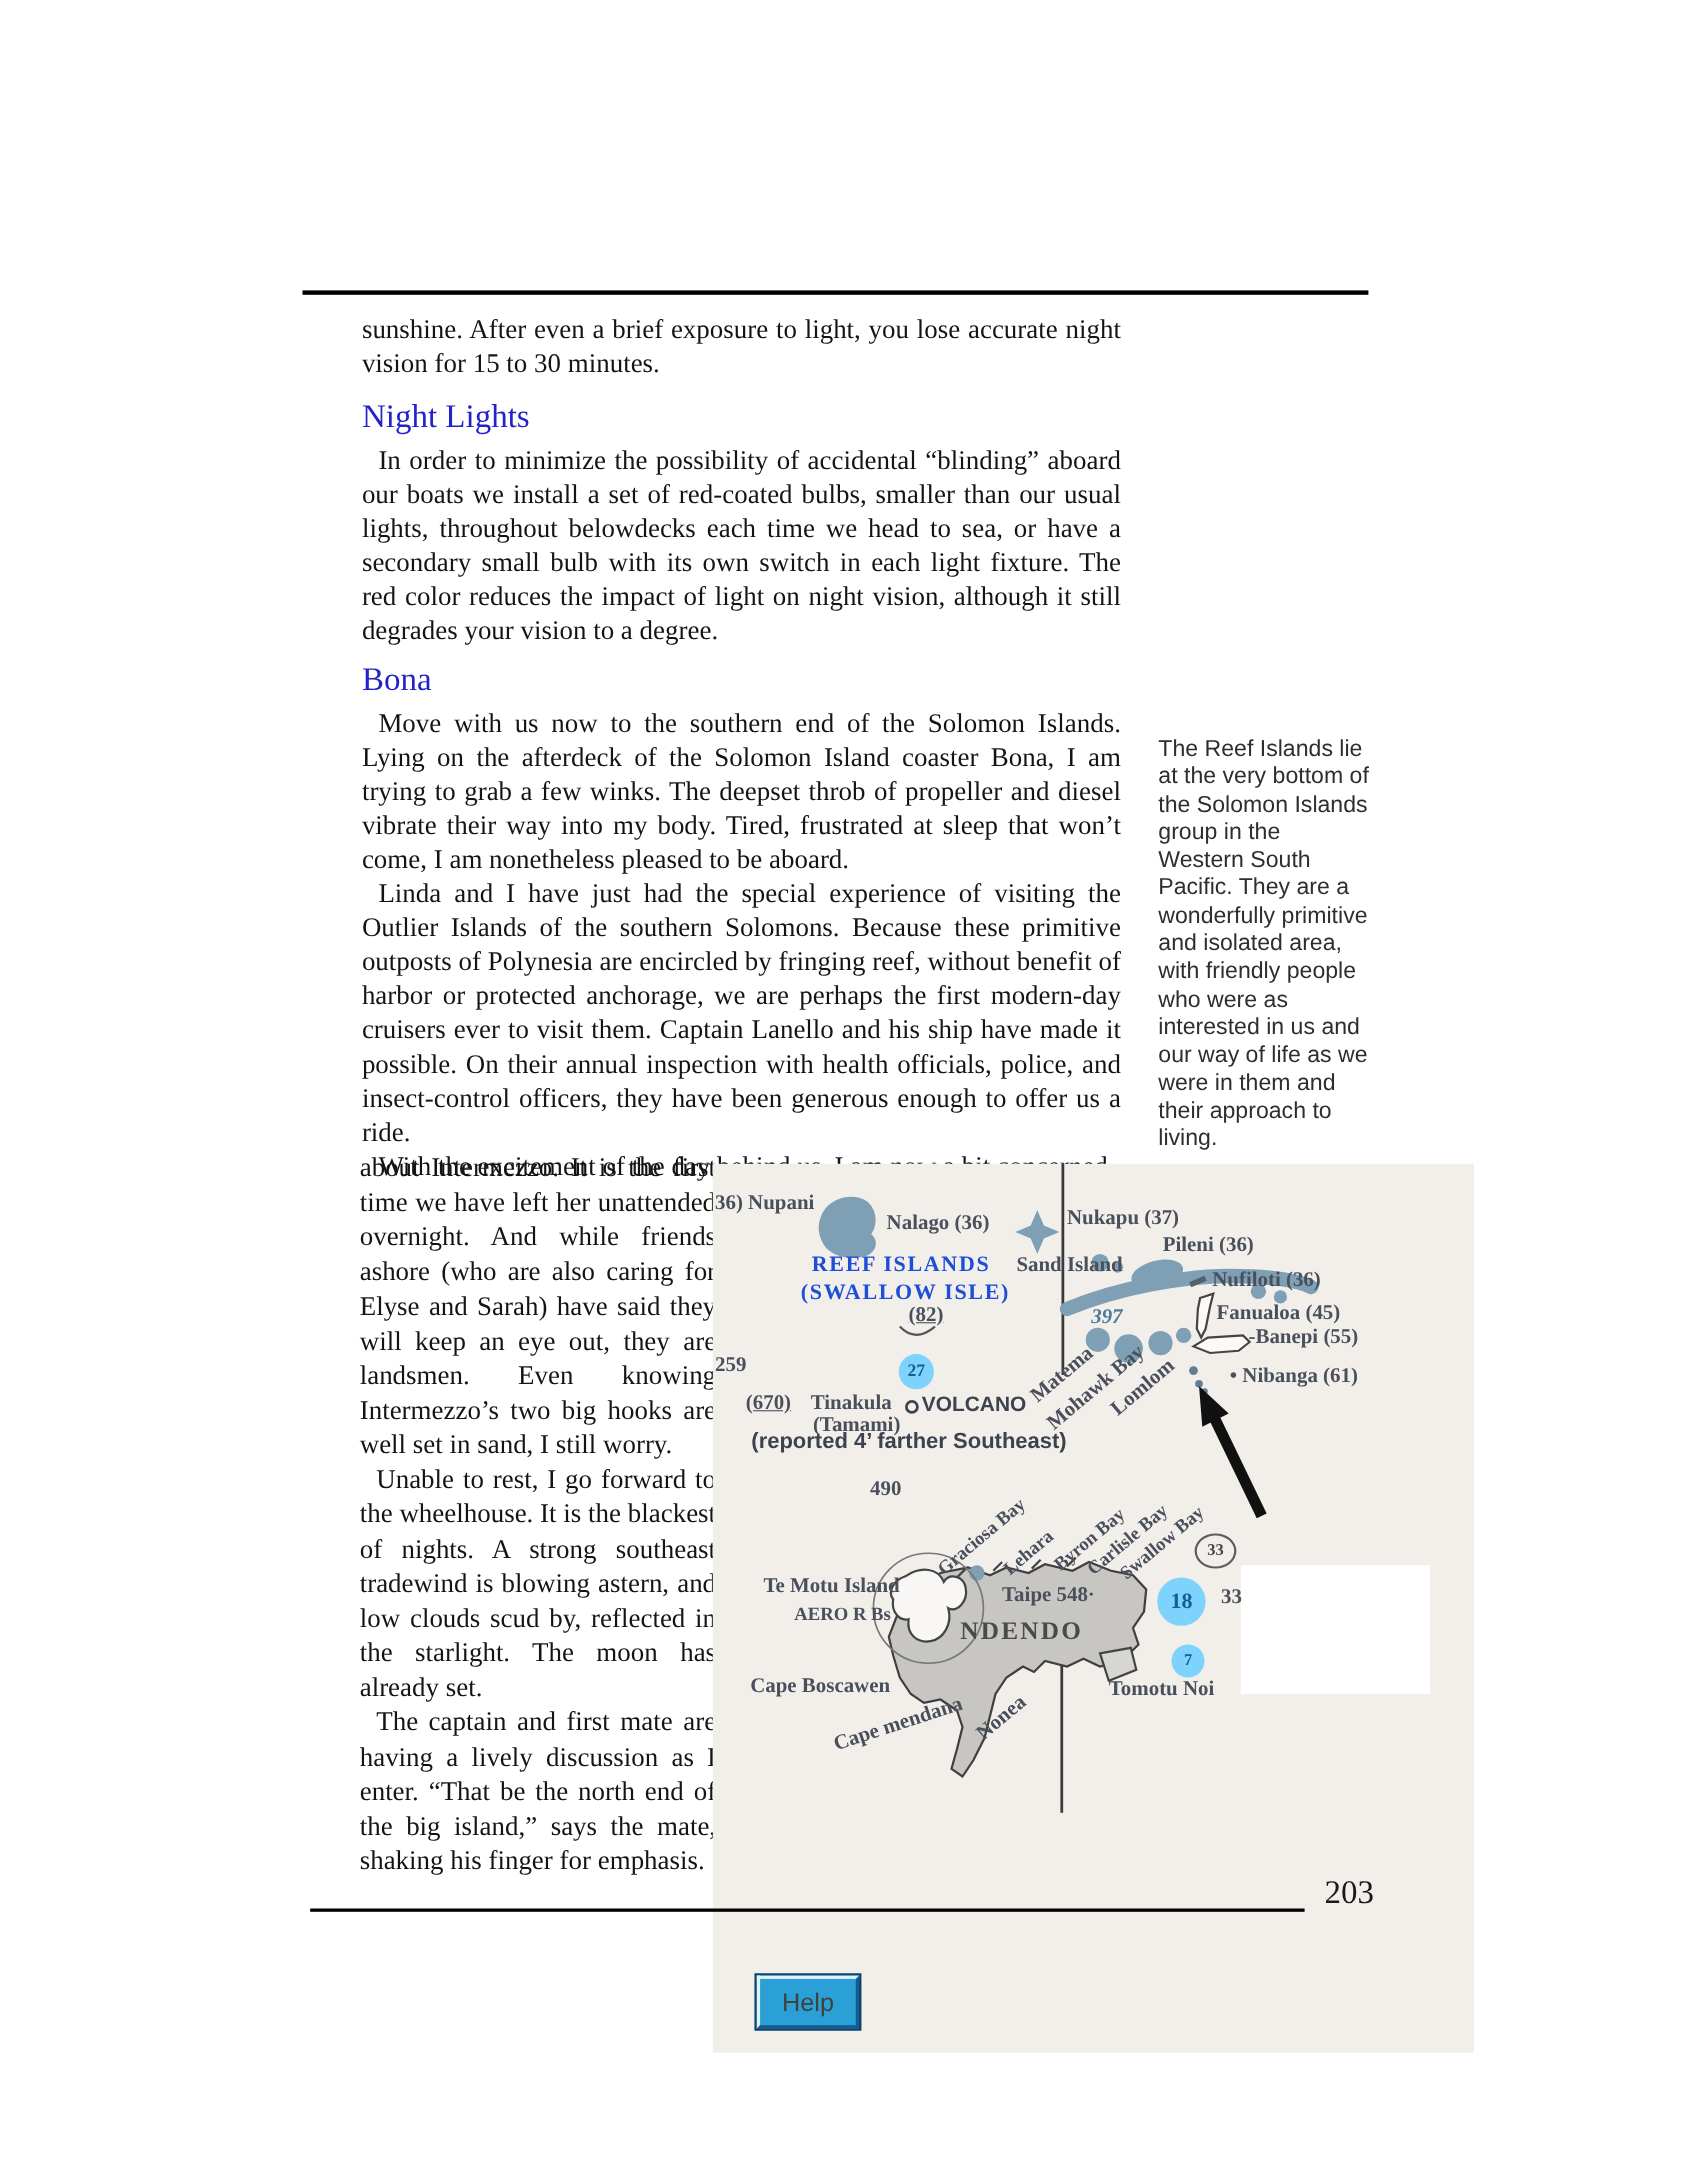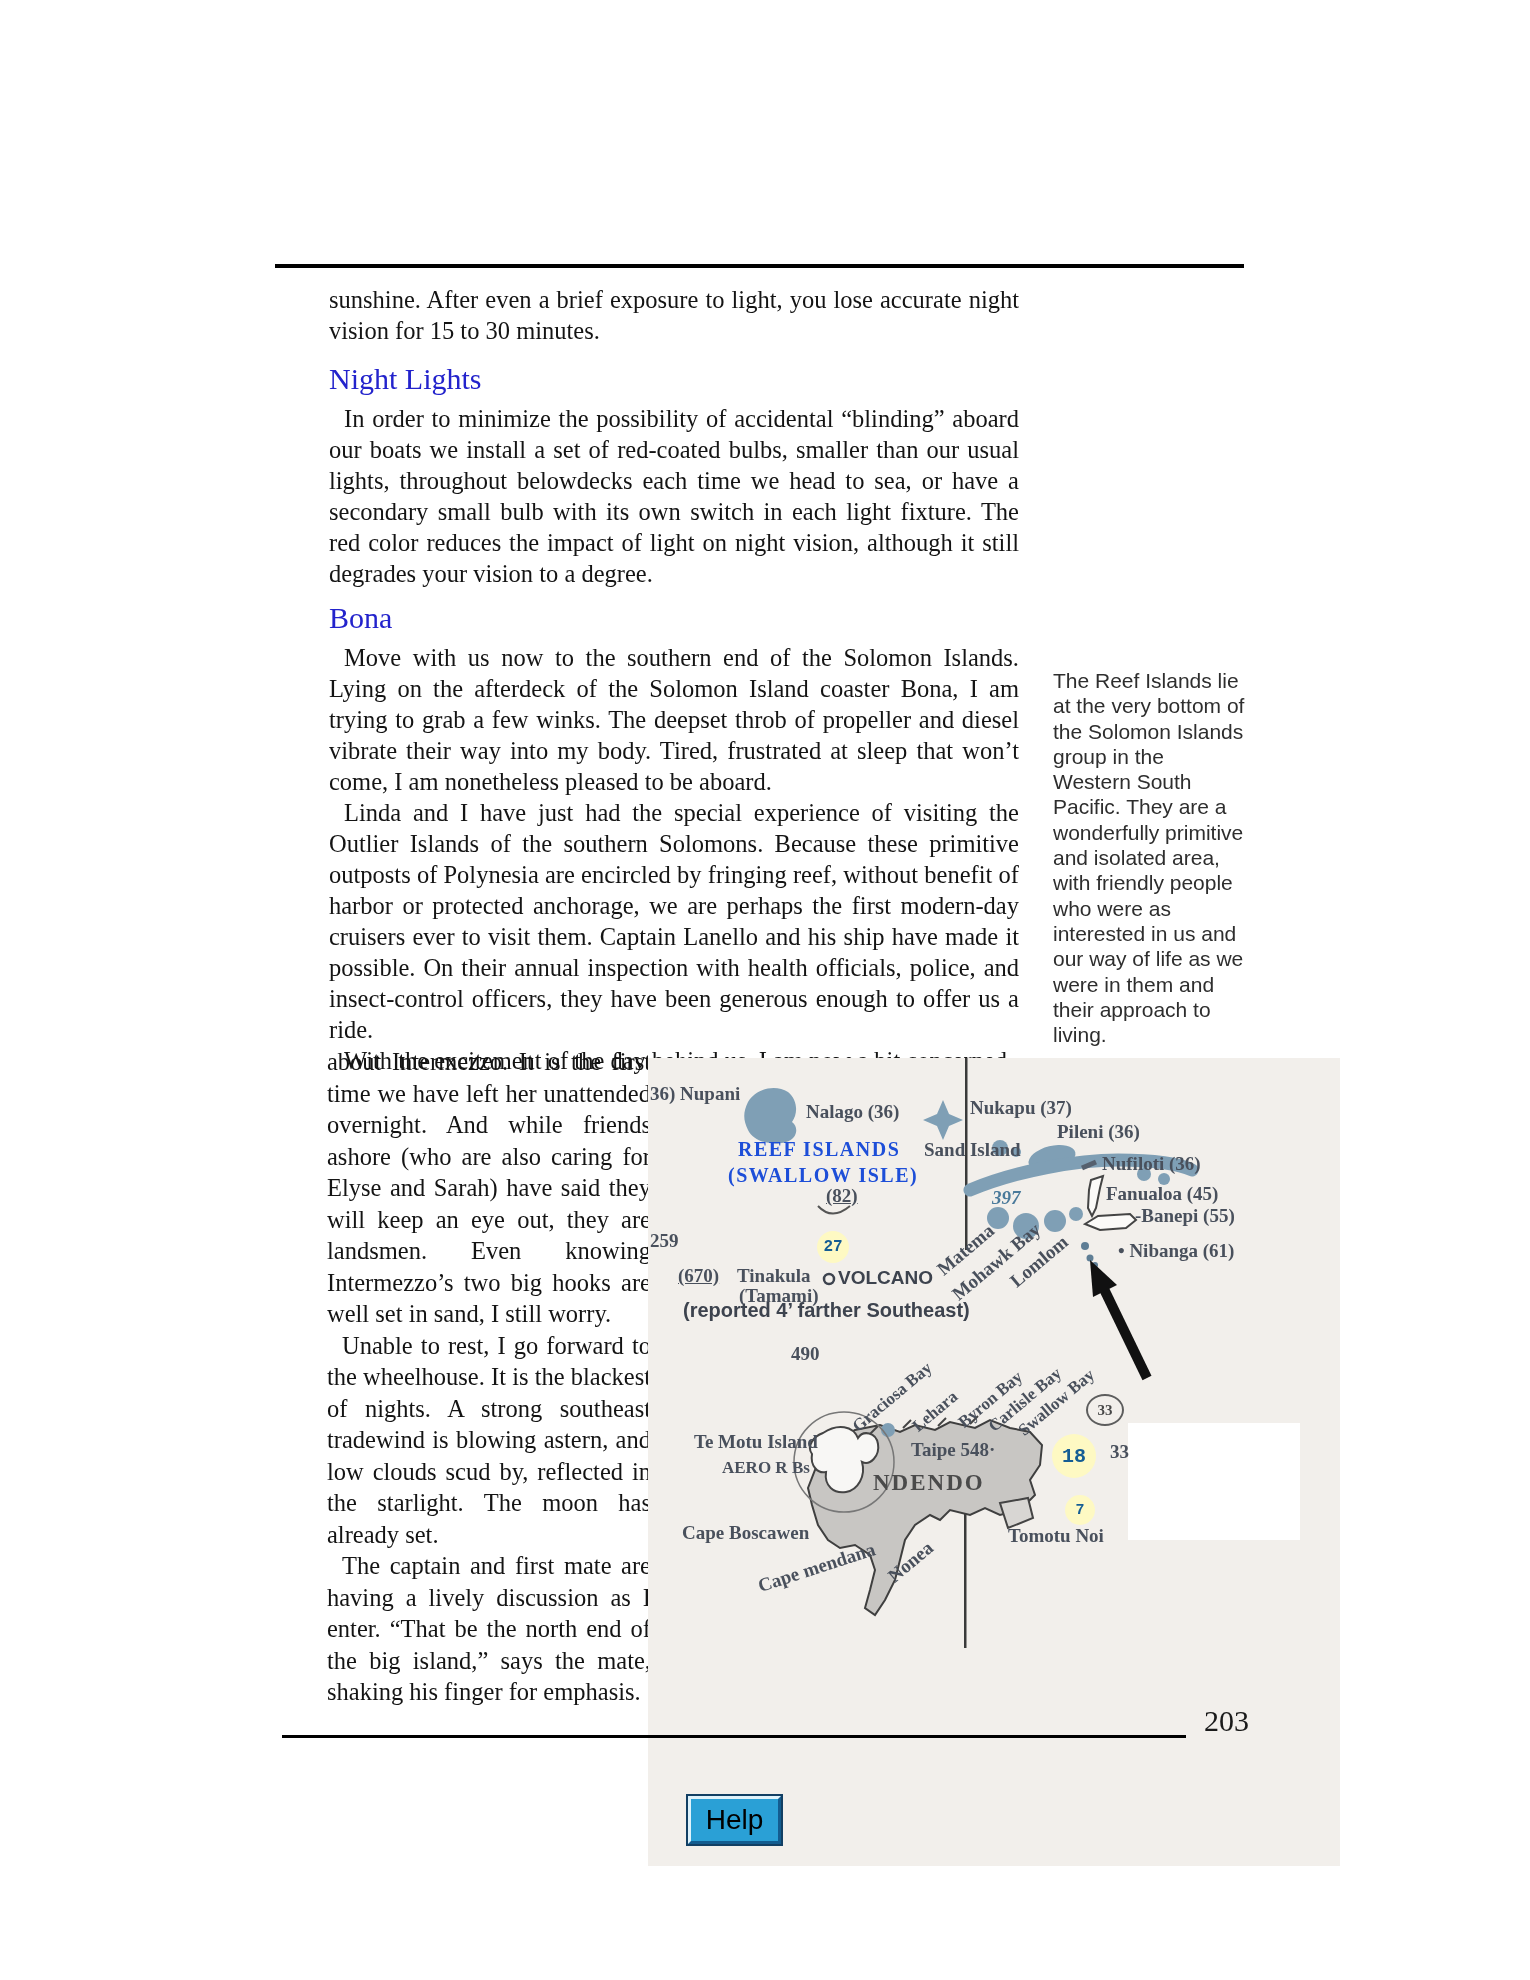--- a/index.html
+++ b/index.html
@@ -31,38 +31,38 @@
   .lbl.big{font-size:20px;letter-spacing:1.5px;color:#1d4ed8;}
   .lbl.ndendo{font-size:23px;letter-spacing:2px;color:#4a4a4a;}
   .lbl.sans{font-family:"Liberation Sans",sans-serif;font-size:19px;color:#3d434e;}
   .lbl.blue{color:#4a7a9b;font-style:italic;}
   .lbl.small{font-size:17px;}
   .lbl.und{text-decoration:underline;}
   .rot{transform-origin:0 100%;}
   .r40{transform:rotate(-40deg);}
   .r18{transform:rotate(-18deg);}
 
-  .bluec{position:absolute;border-radius:50%;background:#fef9c3;color:#155d94;
-         font-family:Liberation Mono, monospace;font-weight:bold;
+  .bluec{position:absolute;border-radius:50%;background:#7dd3fc;color:#155d94;
+         font-family:Liberation Serif, serif;font-weight:bold;
          display:flex;align-items:center;justify-content:center;}
   .c27{left:169px;top:173px;width:32px;height:32px;font-size:16px;}
   .c18{left:404px;top:376px;width:44px;height:44px;font-size:20px;}
   .c7{left:417px;top:437px;width:30px;height:30px;font-size:15px;}
   .c33{left:438px;top:336px;width:34px;height:28px;background:transparent;
        border:2px solid #5d5d5d;color:#474747;font-family:"Liberation Serif",serif;font-size:15px;}
 
   .page-num{position:absolute;left:1204px;top:1704px;font-size:30px;color:#1a1a1a;}
 
   .help-btn{position:absolute;left:686px;top:1794px;width:97px;height:52px;box-sizing:border-box;
             background:#2aa0d6;border:2px solid #123f63;cursor:pointer;}
   .help-inner{width:100%;height:100%;box-sizing:border-box;
               border-top:3px solid #def2fb;border-left:3px solid #def2fb;
               border-right:3px solid #135c8f;border-bottom:3px solid #135c8f;
               display:flex;align-items:center;justify-content:center;
-              font-family:"Liberation Sans",sans-serif;font-size:28px;color:#000000;text-align:center;}
+              font-family:"Liberation Sans",sans-serif;font-size:23px;color:#404040;text-align:center;}
 </style>
 </head>
 <body>
 
 <div class="page">
 
   <div class="rule top-rule"></div>
 
   <div class="main-col">
     <p>sunshine. After even a brief exposure to light, you lose accurate night vision for 15 to 30 minutes.</p>

